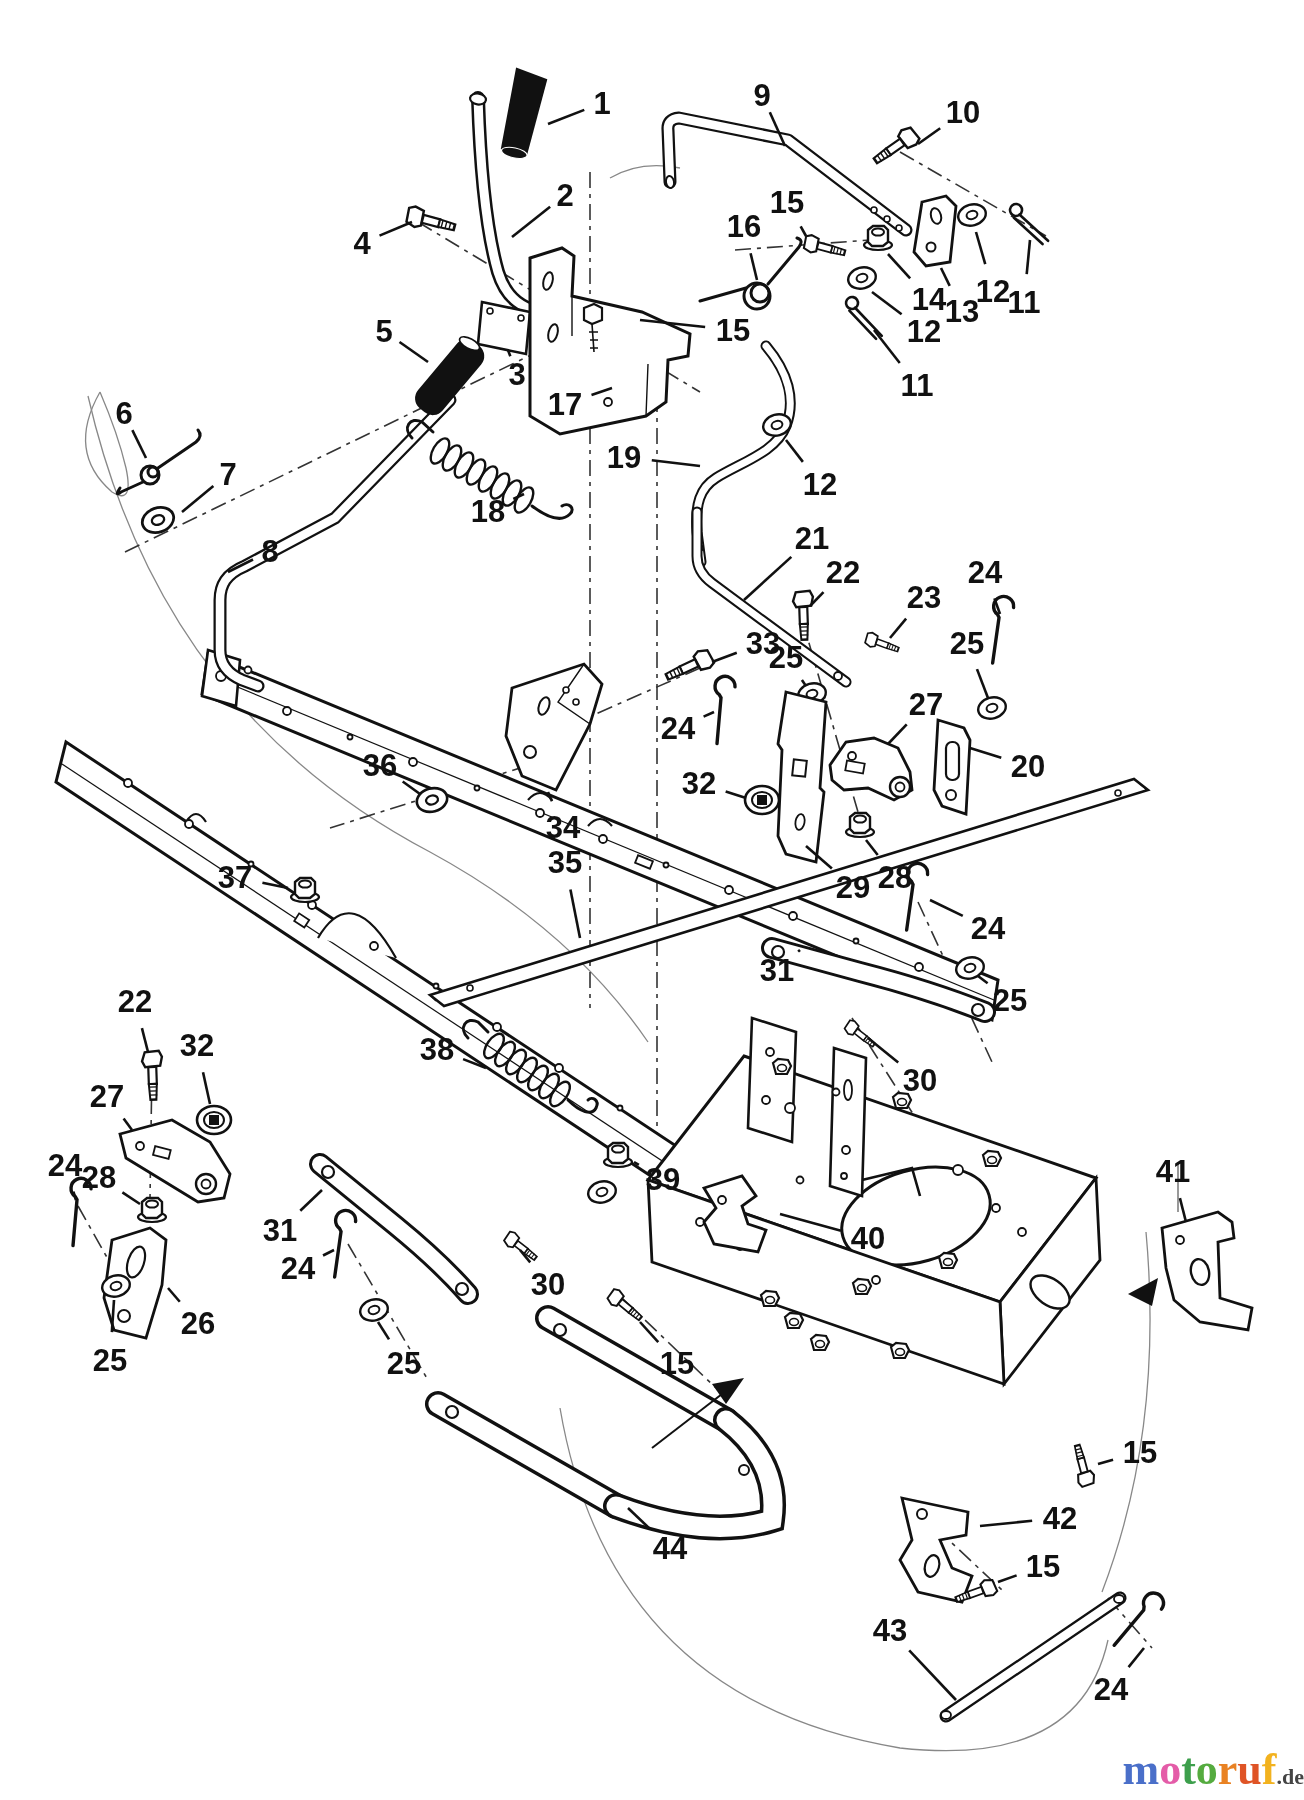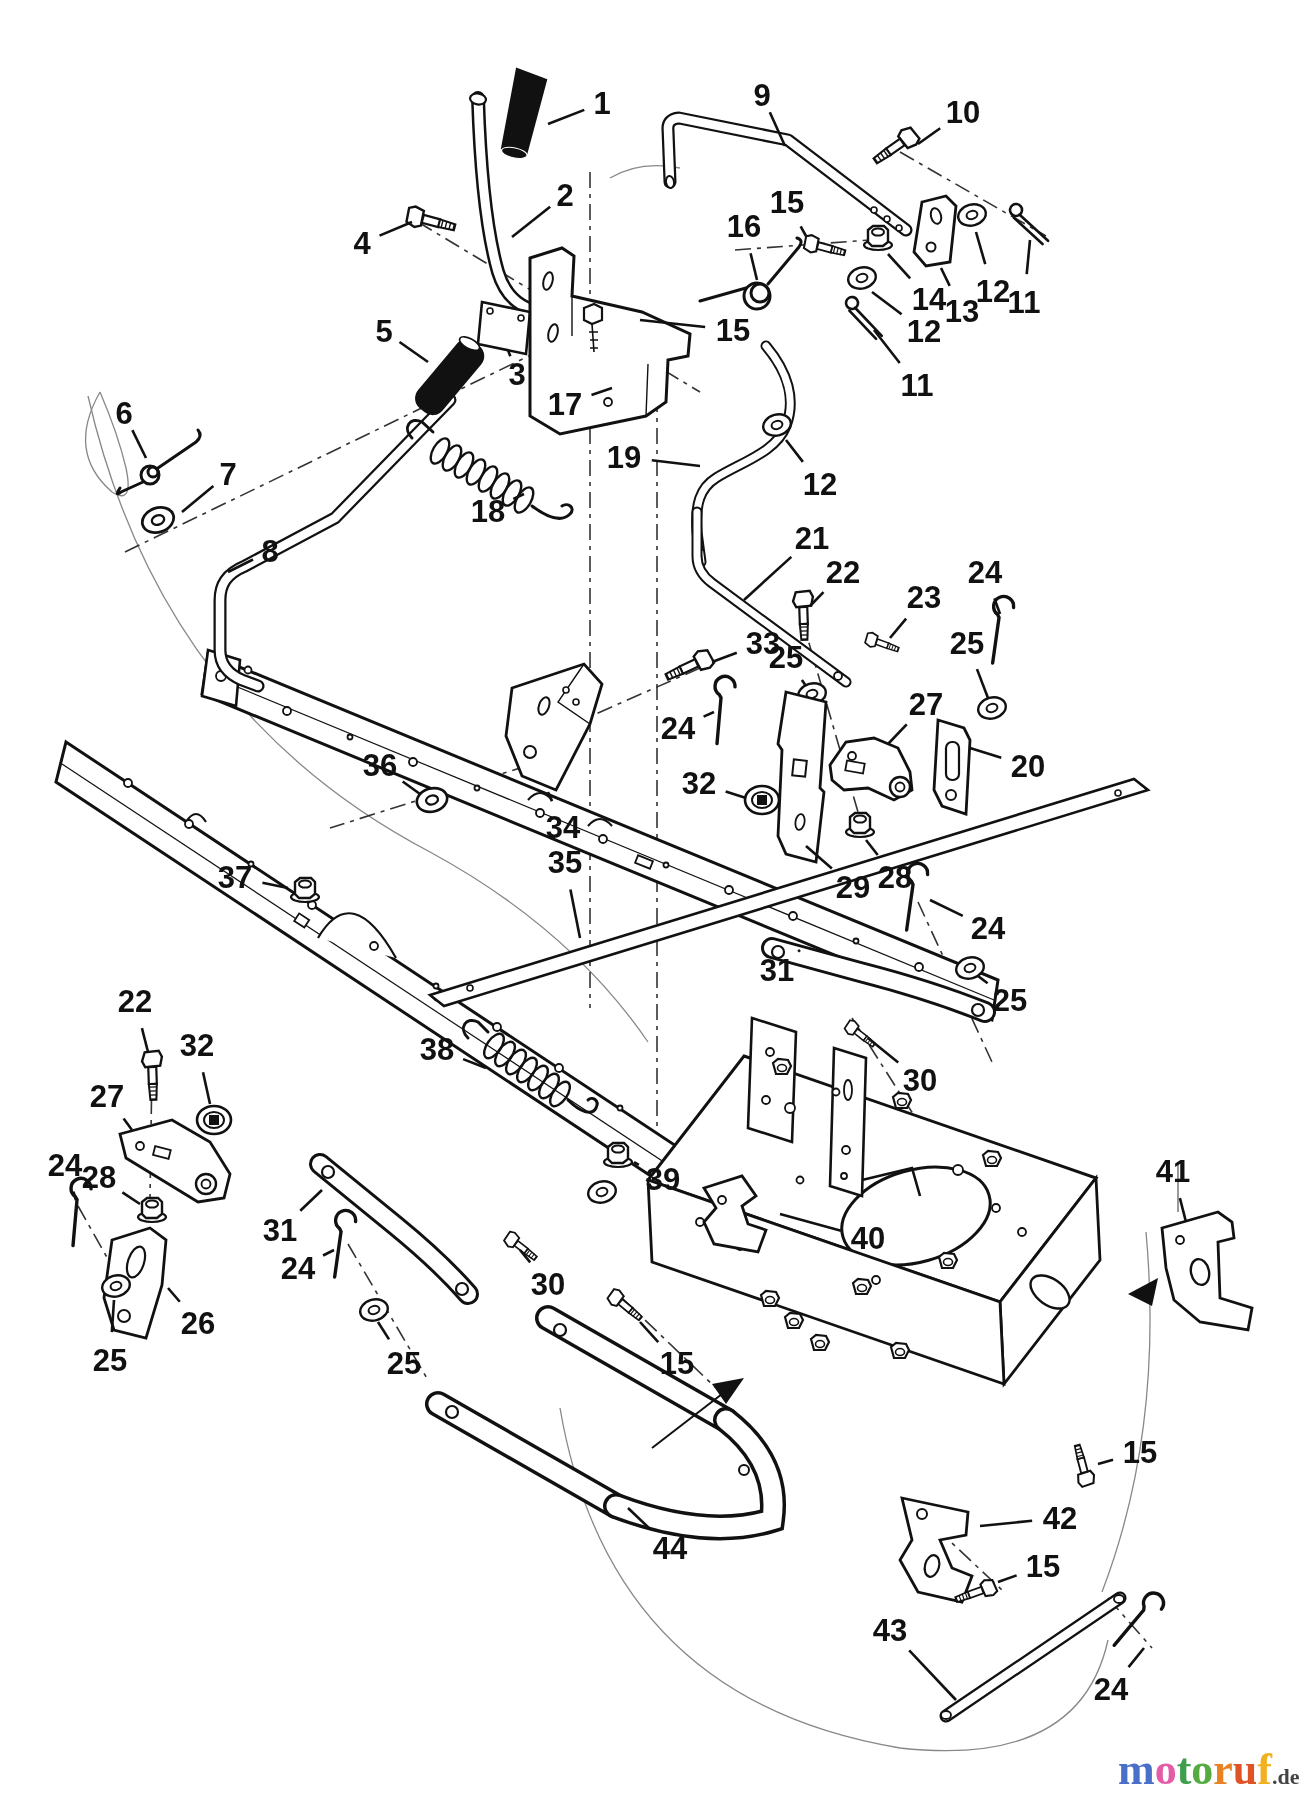--- a/index.html
+++ b/index.html
@@ -2,21 +2,21 @@
 <html><head>
 <meta charset="utf-8">
 <style>
   html,body{margin:0;padding:0;background:#ffffff;}
   #stage{position:relative;width:1304px;height:1800px;background:#fff;overflow:hidden;
          font-family:"Liberation Sans", sans-serif;}
   svg{position:absolute;left:0;top:0;}
   .lbl{font-family:"Liberation Sans", sans-serif;font-weight:bold;fill:#111;}
   #logo{position:absolute;left:1118px;top:1746px;width:186px;height:52px;
         font-family:"Liberation Serif", serif;font-weight:bold;white-space:nowrap;
-        }
+        text-align:right;}
   #logo .ltr{font-size:44px;line-height:48px;}
   #logo .sfx{font-size:22px;color:#444;}
 </style>
 </head>
 <body>
 
 <div id="stage">
 <svg width="1304" height="1800" viewBox="0 0 1304 1800">
   <defs>
     <g id="washer">

